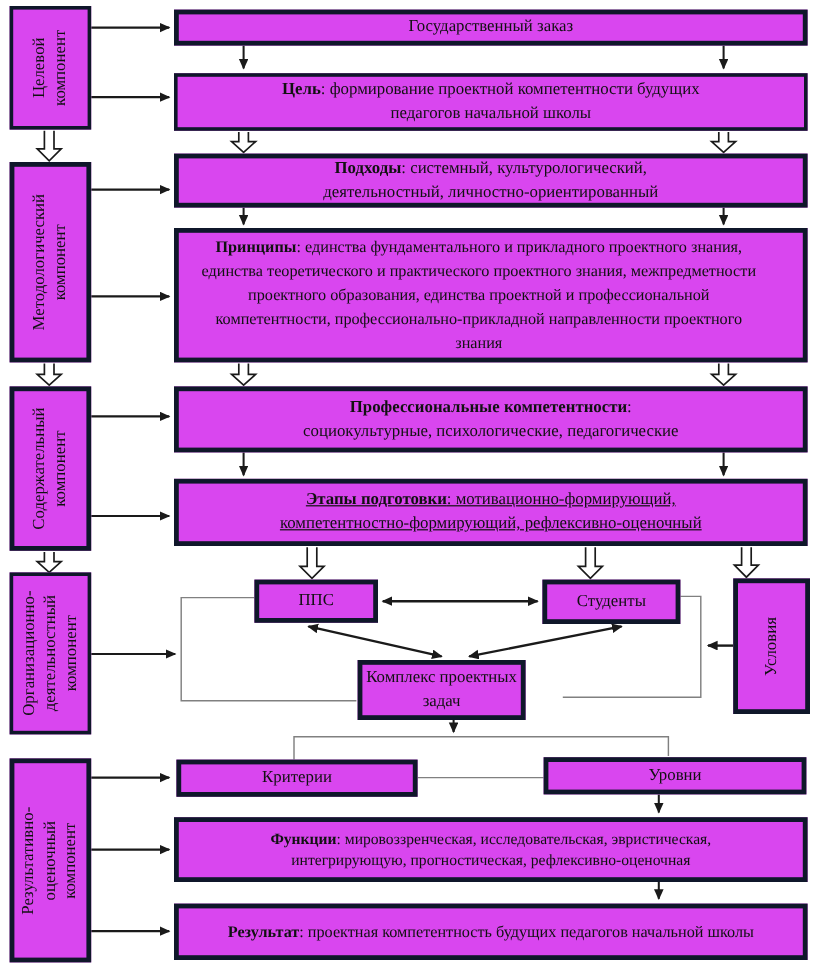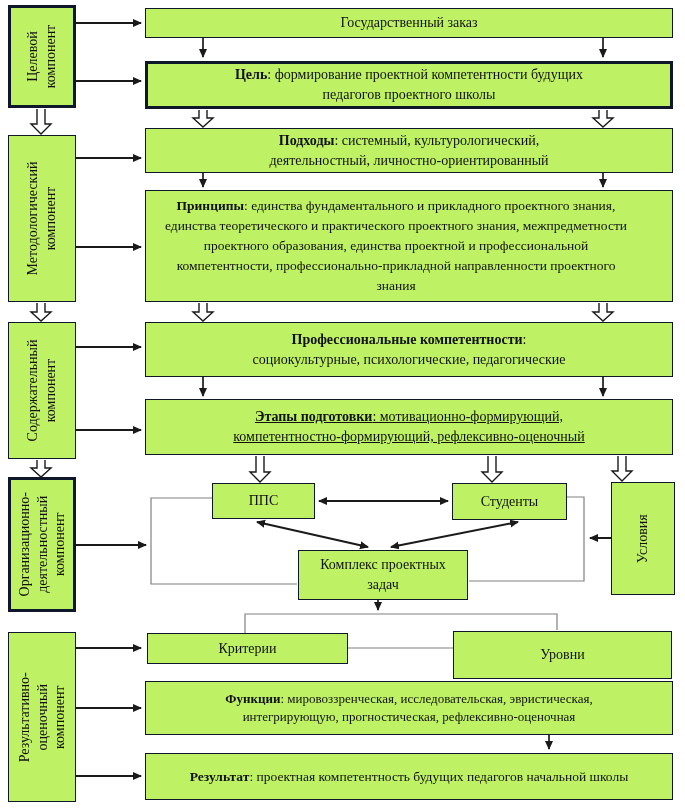--- a/index.html
+++ b/index.html
@@ -3,22 +3,22 @@
 <meta charset="utf-8">
 <style>
   html,body { margin:0; padding:0; background:#fff; }
   #canvas {
     position:relative; width:685px; height:809px; background:#fff;
     font-family:"Liberation Serif","DejaVu Serif",serif; color:#111;
     overflow:hidden;
   }
   #connectors { position:absolute; left:0; top:0; width:685px; height:809px; z-index:1; }
   .box {
-    position:absolute; box-sizing:border-box; background:#bef264;
-    border:1px solid #0f172a; display:flex; align-items:center; justify-content:center;
+    position:absolute; box-sizing:border-box; background:#d946ef;
+    border:4px solid #0f172a; display:flex; align-items:center; justify-content:center;
     text-align:center; z-index:2; font-size:14px; line-height:1.42;
   }
   .box b { font-weight:bold; }
   .thick { border-width:3px; }
   .btext { margin:0 auto; }
   
   .vtext { transform:rotate(-90deg); text-align:center; line-height:1.25; }
   
   .mbox { left:145px; width:528px; }
 </style>
@@ -101,21 +101,21 @@
   </div>
   <div class="box" style="left:8px; top:632px; width:68px; height:170px;">
     <div class="vtext" style="width:158px;">Результативно-оценочный компонент</div>
   </div>
 
   <div class="box mbox" style="top:8px; height:30px;">
     <div class="btext">Государственный заказ</div>
   </div>
 
   <div class="box mbox thick" style="top:61px; height:48px;">
-    <div class="btext" style="max-width:360px;"><b>Цель</b><span>: формирование проектной компетентности будущих педагогов проектного школы</span></div>
+    <div class="btext" style="max-width:360px;"><b>Цель</b><span>: формирование проектной компетентности будущих педагогов начальной школы</span></div>
   </div>
 
   <div class="box mbox" style="top:128px; height:45px;">
     <div class="btext" style="max-width:330px;"><b>Подходы</b><span>: системный, культурологический, деятельностный, личностно-ориентированный</span></div>
   </div>
 
   <div class="box mbox" style="top:190px; height:112px; font-size:13.5px; line-height:20px;">
     <div class="btext" style="max-width:468px;margin-left:16px;"><b>Принципы</b><span>: единства фундаментального и прикладного проектного знания, единства теоретического и практического проектного знания, межпредметности проектного образования, единства проектной и профессиональной компетентности, профессионально-прикладной направленности проектного знания</span></div>
   </div>
 
@@ -132,28 +132,28 @@
 
   <div class="box" style="left:212px; top:483px; width:103px; height:36px;">
     <div class="btext">ППС</div>
   </div>
   <div class="box" style="left:452px; top:483px; width:115px; height:37px;">
     <div class="btext">Студенты</div>
   </div>
   <div class="box" style="left:611px; top:482px; width:64px; height:113px;">
     <div class="vtext" style="width:100px;">Условия</div>
   </div>
-  <div class="box" style="left:298px; top:550px; width:170px; height:50px;">
+  <div class="box" style="left:298px; top:550px; width:140px; height:50px;">
     <div class="btext" style="max-width:140px;">Комплекс проектных задач</div>
   </div>
 
   <div class="box" style="left:147px; top:633px; width:201px; height:31px;">
     <div class="btext">Критерии</div>
   </div>
-  <div class="box" style="left:453px; top:631px; width:219px; height:48px;">
+  <div class="box" style="left:453px; top:631px; width:219px; height:31px;">
     <div class="btext">Уровни</div>
   </div>
 
   <div class="box mbox" style="top:681px; height:54px; font-size:13px;">
     <div class="btext" style="max-width:440px;"><b>Функции</b><span>: мировоззренческая, исследовательская, эвристическая, интегрирующую, прогностическая, рефлексивно-оценочная</span></div>
   </div>
 
   <div class="box mbox" style="top:753px; height:47px; font-size:13.5px;">
     <div class="btext"><b>Результат</b><span>: проектная компетентность будущих педагогов начальной школы</span></div>
   </div>

